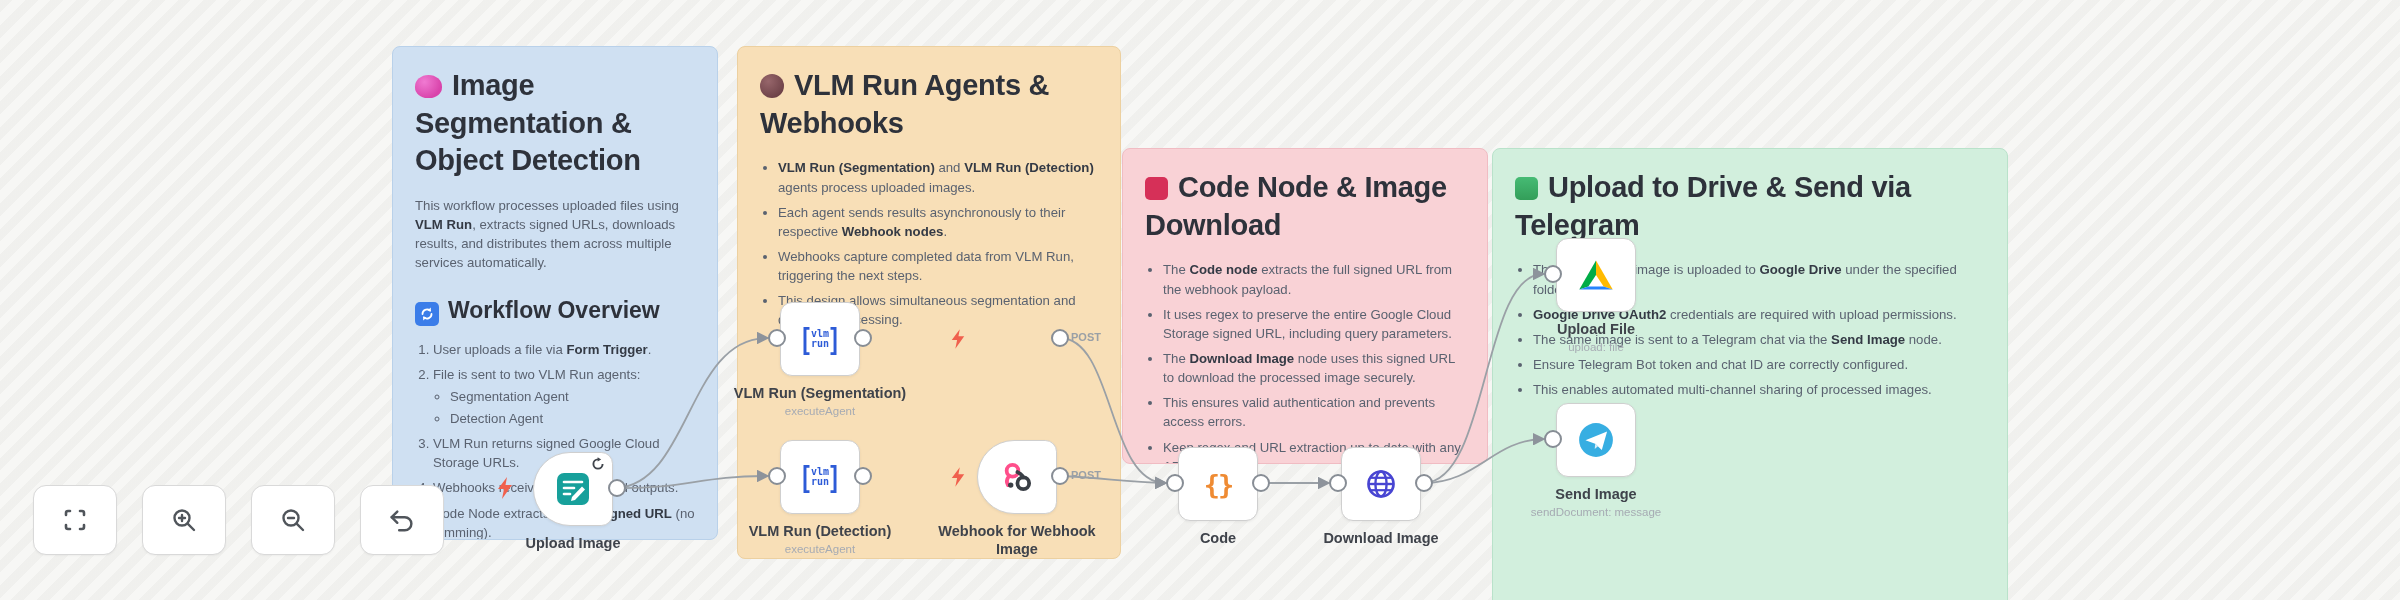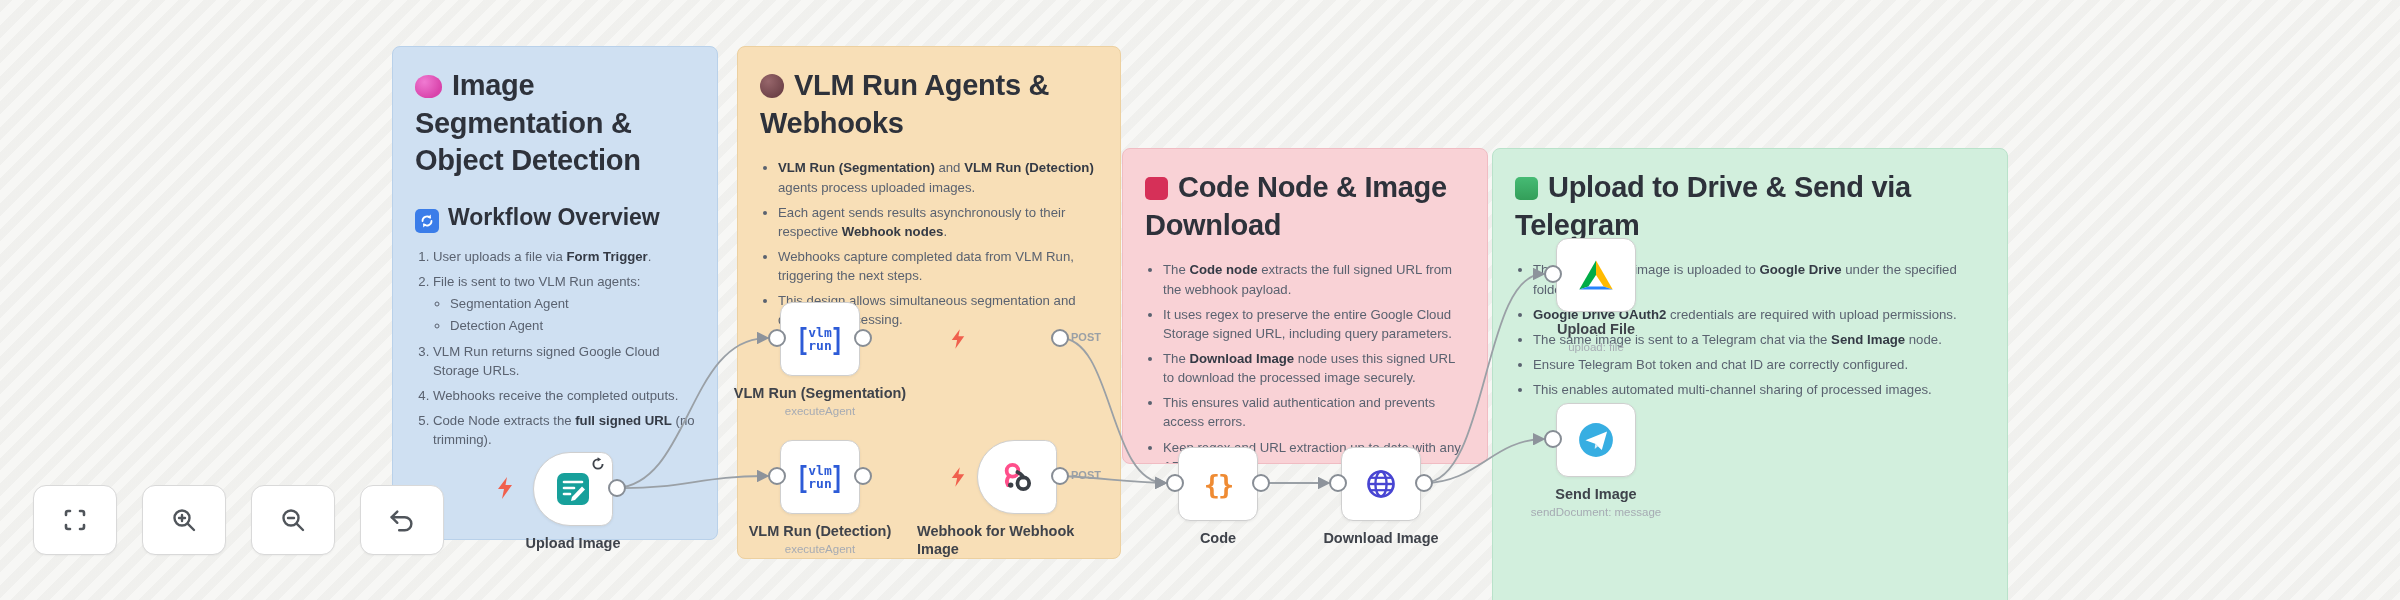--- a/index.html
+++ b/index.html
@@ -28,43 +28,44 @@
   ol.steps, ul.bullets{margin:14px 0 0 0;padding:0 0 0 18px;font-size:13.2px;line-height:1.45;color:#5a6270;}
   ul.bullets{margin-top:14px;}
   ol.steps>li, ul.bullets>li{margin-bottom:6px;}
   ul.subs{list-style-type:circle;margin:3px 0 3px 0;padding-left:17px;}
   ul.subs li{margin-bottom:3px;}
   
   .node-wrap{position:absolute;width:200px;display:flex;flex-direction:column;align-items:center;z-index:2;}
   .node-box{width:78px;height:72px;background:#fff;border:1.5px solid #cfcfcf;border-radius:12px;
     box-shadow:0 1px 3px rgba(0,0,0,.06);display:flex;align-items:center;justify-content:center;position:relative;}
   .trigger .node-box{border-radius:38px 12px 12px 38px;}
-  .node-label{margin-top:8px;font-size:14.5px;font-weight:700;color:#3f434b;text-align:left;line-height:1.25;}
+  .node-label{margin-top:8px;font-size:14.5px;font-weight:700;color:#3f434b;text-align:center;line-height:1.25;}
   .node-sub{font-size:11.5px;color:#a6abb3;margin-top:3px;text-align:center;}
   .exec-badge{position:absolute;top:4px;right:7px;}
   .vlm-logo{display:flex;align-items:center;color:#2d5bd7;font-weight:700;}
   .vlm-logo .br{font-size:30px;line-height:1;transform:scaleX(.75);}
-  .vlm-logo .tx{font-family:"DejaVu Sans Mono",monospace;font-size:13px;line-height:1;text-align:center;}
+  .vlm-logo .tx{font-family:"DejaVu Sans Mono",monospace;font-size:10px;line-height:1;text-align:center;}
   .code-glyph{font-family:"DejaVu Sans Mono",monospace;font-size:27px;font-weight:700;color:#ef8b33;letter-spacing:-2px;}
   .post-label{position:absolute;font-size:11px;font-weight:700;color:#9aa0a6;z-index:3;}
   .bolt{position:absolute;z-index:4;}
   
   .edges{position:absolute;left:0;top:0;z-index:3;pointer-events:none;}
   
   .controls{position:absolute;left:33px;top:485px;display:flex;gap:25px;z-index:5;}
   .ctl-btn{width:82px;height:68px;background:#fff;border:1.7px solid #d9d9d9;border-radius:13px;
     display:flex;align-items:center;justify-content:center;box-shadow:0 1px 2px rgba(0,0,0,.04);cursor:pointer;}
 </style>
 </head>
 <body>
 
 <div class="canvas">
 
   <section class="note note-blue">
     <h1><span class="emoji brain"></span><span>Image Segmentation &amp; Object Detection</span></h1>
+    <p>This workflow processes uploaded files using <b>VLM Run</b>, extracts signed URLs, downloads results, and distributes them across multiple services automatically.</p>
     <h2><span class="sync-badge">
           <svg width="16" height="16" viewBox="0 0 16 16">
             <path d="M3.5,8 A4.5,4.5 0 0 1 11,4.6" fill="none" stroke="#fff" stroke-width="1.8" stroke-linecap="round"></path>
             <path d="M12.5,8 A4.5,4.5 0 0 1 5,11.4" fill="none" stroke="#fff" stroke-width="1.8" stroke-linecap="round"></path>
             <path d="M11.8,1.6 L11.8,5.4 L8.4,4.4 Z" fill="#fff"></path>
             <path d="M4.2,14.4 L4.2,10.6 L7.6,11.6 Z" fill="#fff"></path>
           </svg>
         </span><span>Workflow Overview</span></h2>
     <ol class="steps">
         <li>User uploads a file via <b>Form Trigger</b>.</li>

